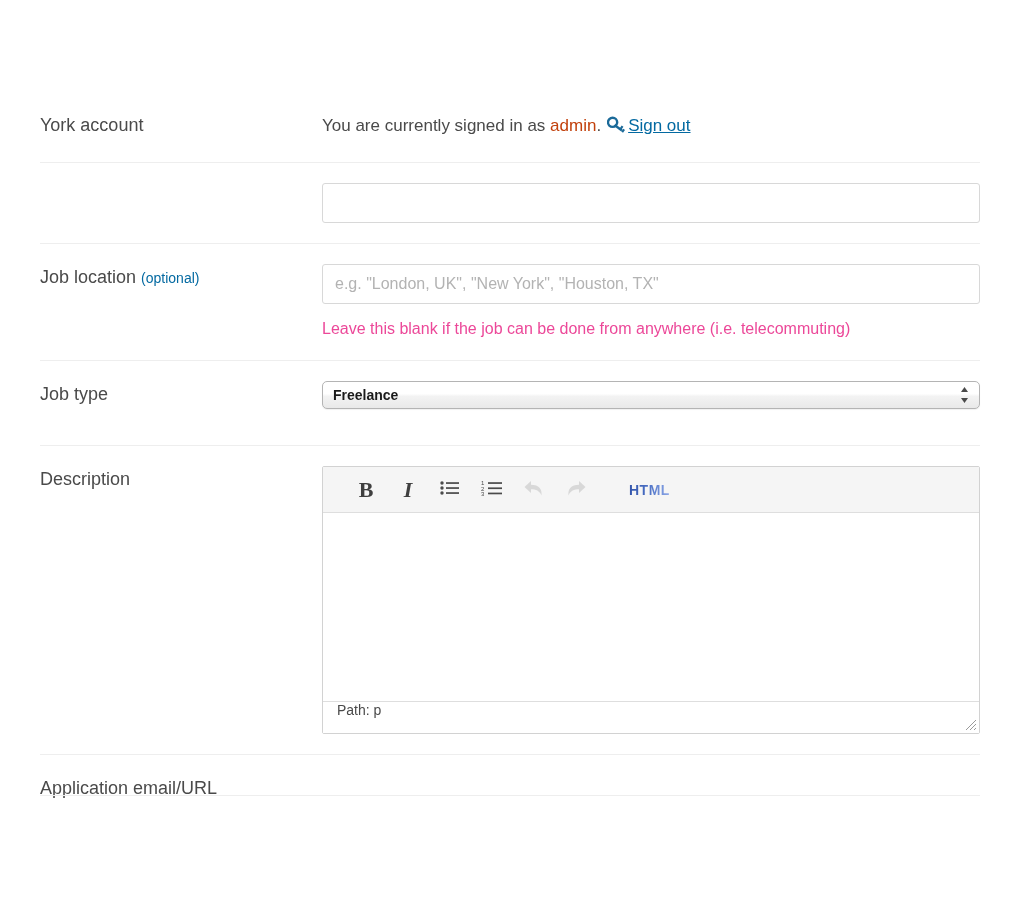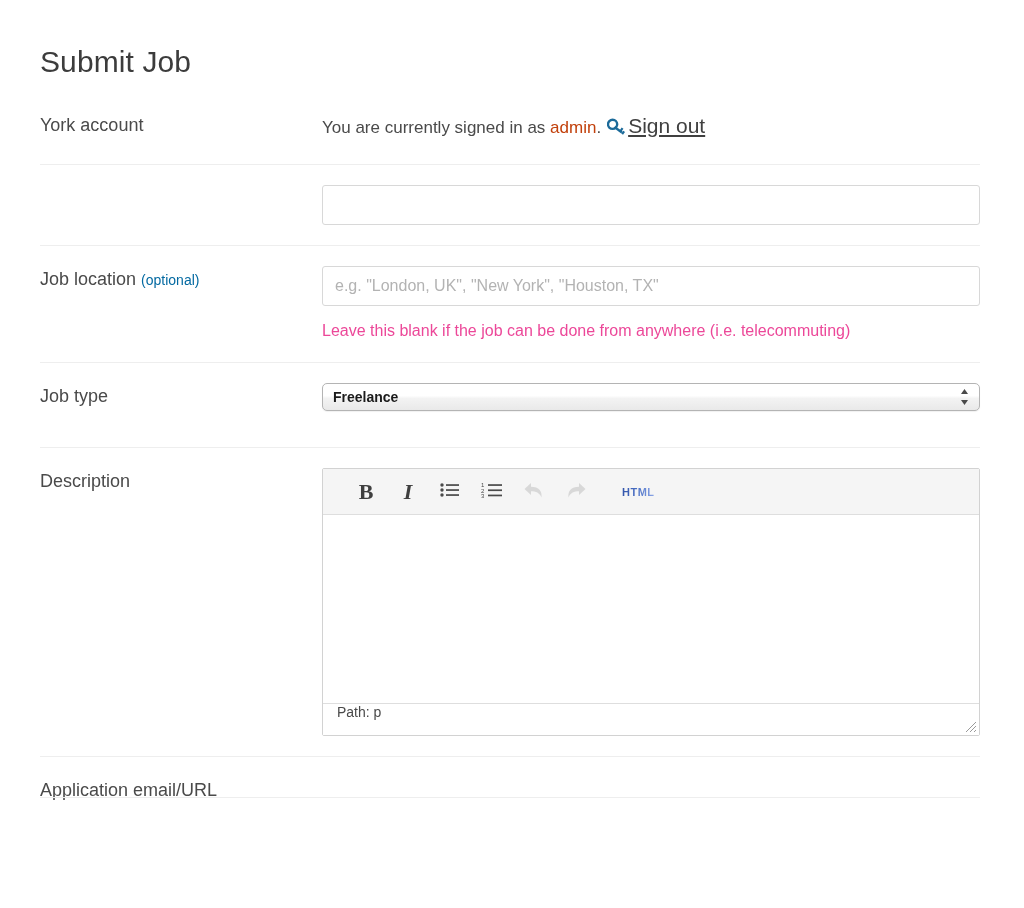--- a/index.html
+++ b/index.html
@@ -76,23 +76,23 @@
   }
   .account-text .strong { font-weight: normal; color: #c2410c; margin-top: 40px; }
 
   .key-icon {
     display: inline-block;
     vertical-align: -3px;
     margin: 0 3px 0 6px;
   }
 
   .signout-link {
-    color: #404040;
+    color: #0369a1;
     text-decoration: underline;
-    font-size: 21px;
+    font-size: 17px;
   }
 
   
   .text-input {
     display: block;
     width: 658px;
     height: 40px;
     border: 1px solid #d8d8d8;
     border-radius: 3px;
     background: #fff;
@@ -181,24 +181,24 @@
   }
   .tb-italic {
     font-family: "Liberation Serif", serif;
     font-style: italic;
     font-weight: bold;
     font-size: 22px;
     color: #3f3f3f;
   }
   .tb-html {
     font-family: "Liberation Sans", sans-serif;
-    font-size: 11px;
+    font-size: 14px;
     font-weight: bold;
     letter-spacing: 0.5px;
-    margin-left: 25px;
+    margin-left: 32px;
     width: auto;
     background: linear-gradient(to right, #3355aa 0%, #4a6fc4 45%, #8fa9e8 100%);
     -webkit-background-clip: text;
     background-clip: text;
     color: transparent;
   }
   .editor-body {
     height: 188px;
     background: #fff;
   }
@@ -220,21 +220,20 @@
     bottom: 2px;
     width: 14px;
     height: 14px;
   }
 </style>
 </head>
 <body>
 
 <div class="page">
 
-  <h1 class="page-title">Submit Job</h1>
 
   <div class="form">
 
     <div class="fieldset">
       <div class="label">York account</div>
       <div class="field">
         <div class="account-text"><span>You are currently signed in as </span><span class="strong">admin</span><span>.</span><span class="key-icon"><svg width="18" height="18" viewBox="0 0 18 18">
                 <g fill="#1b6a99">
                   <circle cx="5.6" cy="6.3" r="4.6" fill="none" stroke="#1b6a99" stroke-width="2.4"></circle>
                   <rect x="8.2" y="8.1" width="9.2" height="2.4" transform="rotate(36 8.2 8.1)"></rect>

